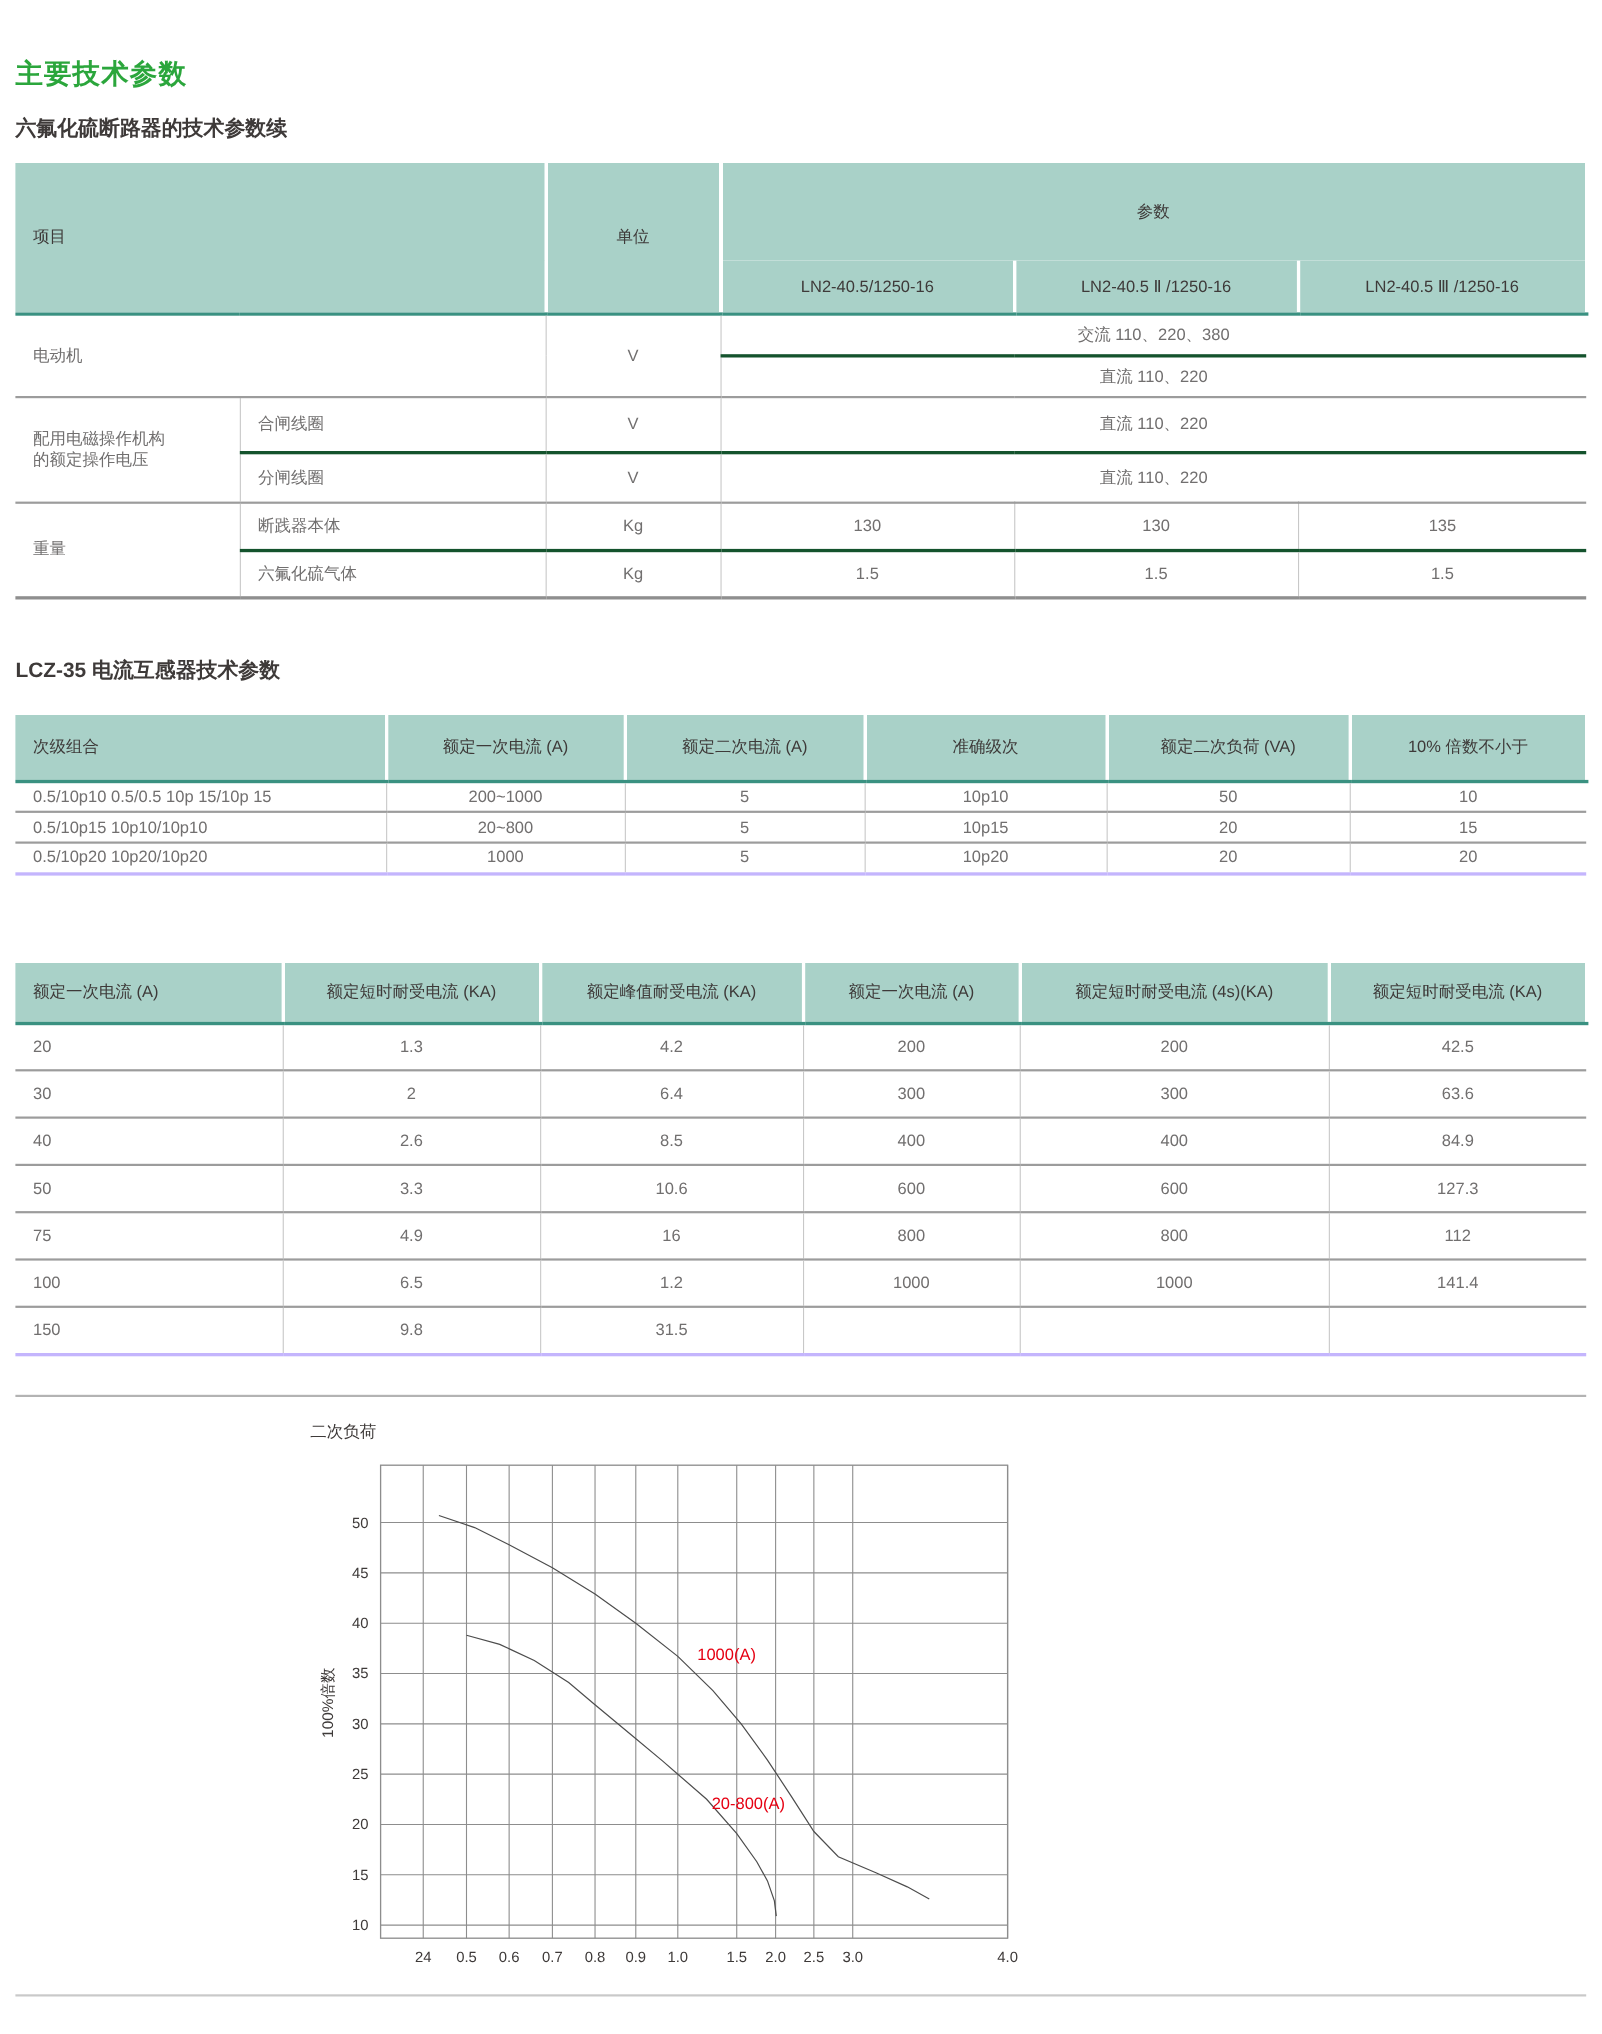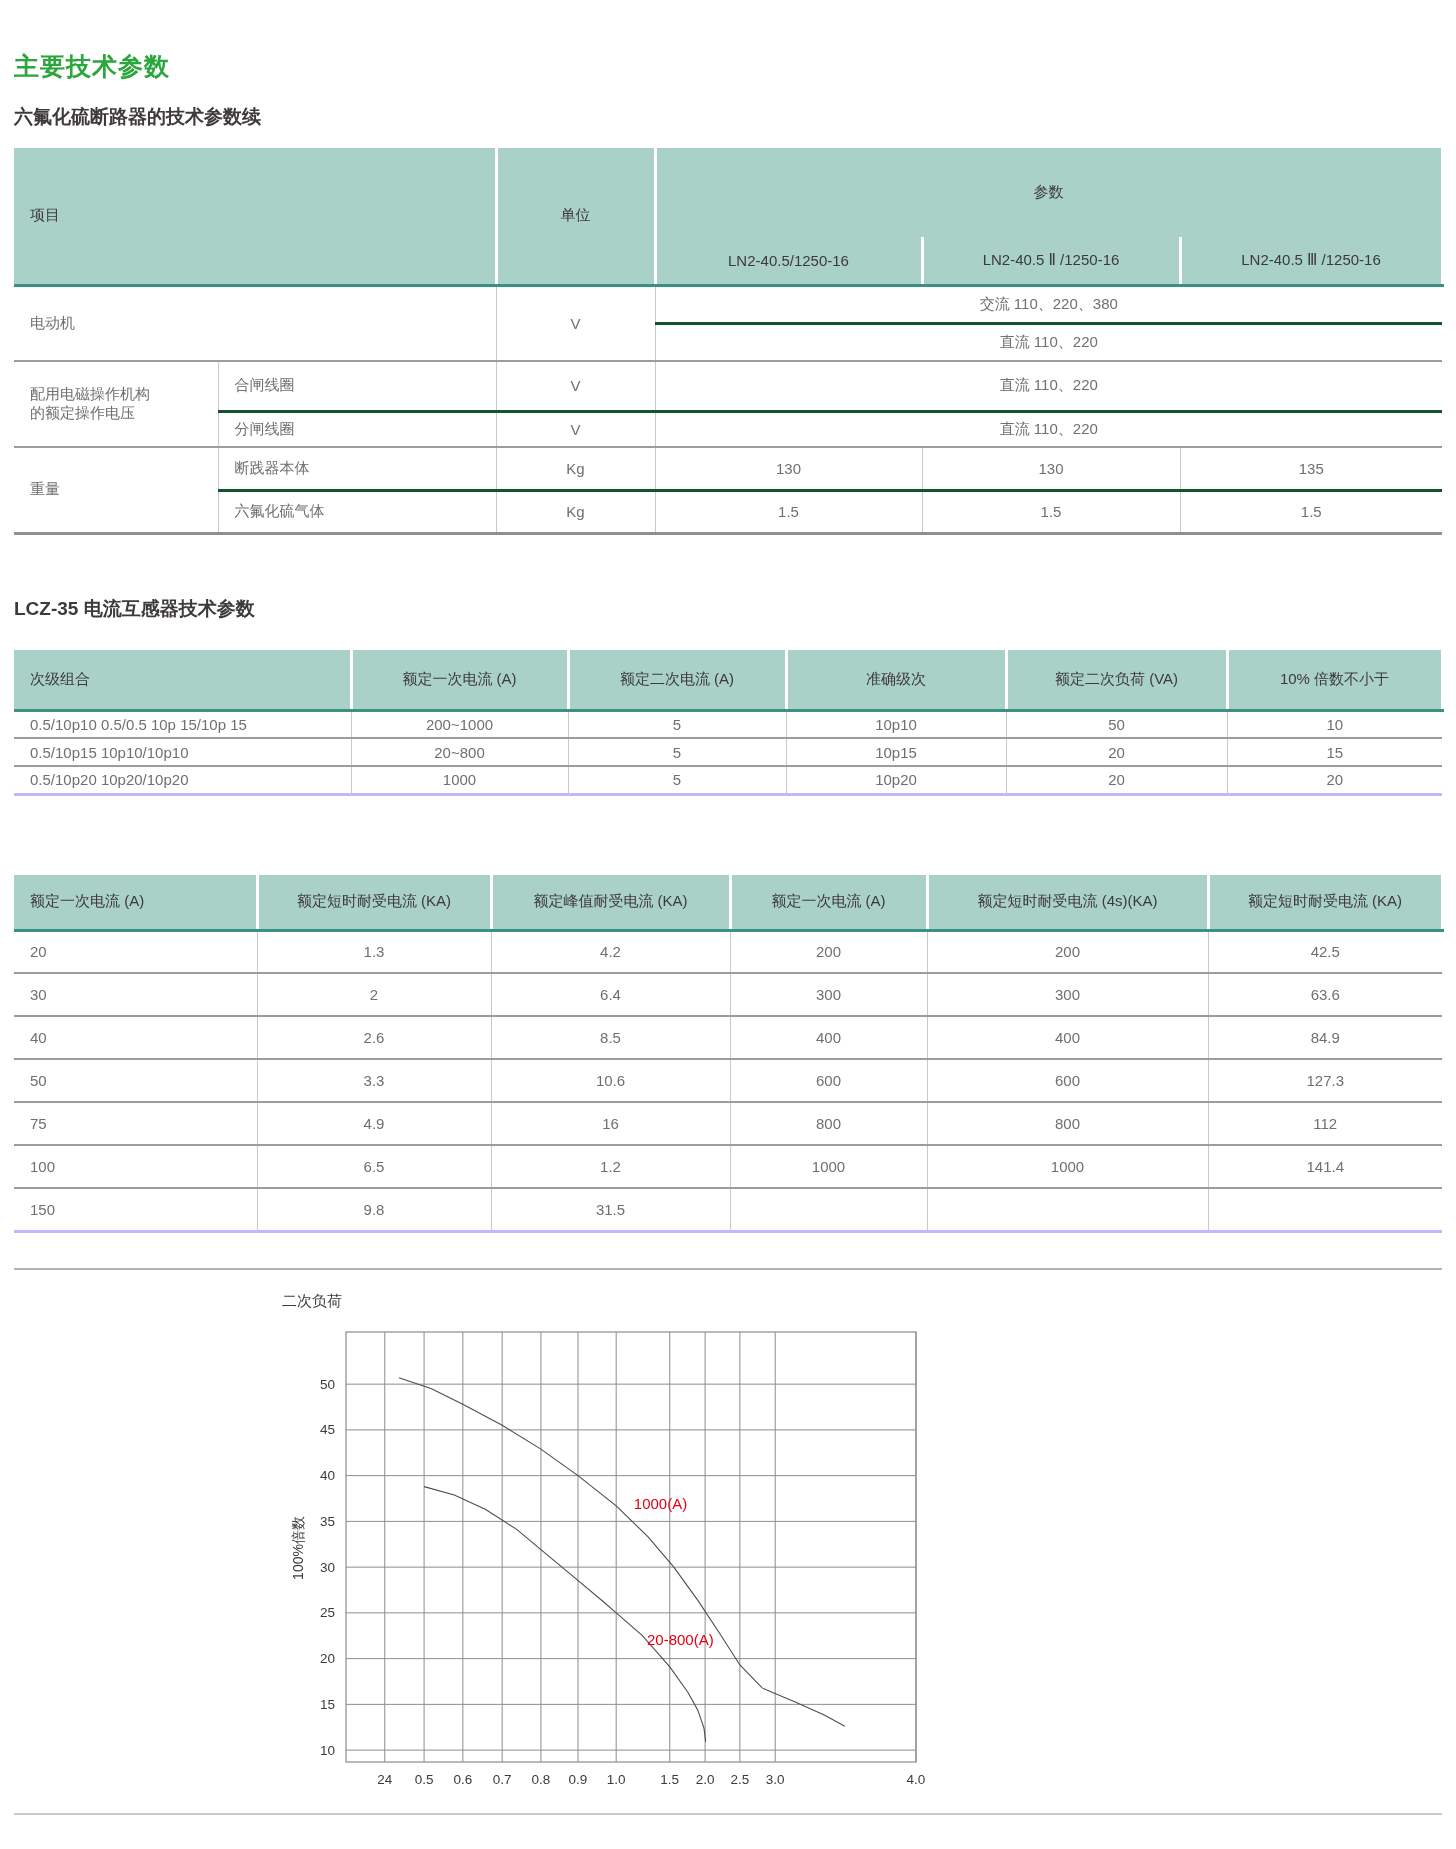--- a/index.html
+++ b/index.html
@@ -22,21 +22,21 @@
   .hd-w{border-bottom:3px solid #ffffff;}
 
   
   .t1{top:148px;}
   .t1 td{border-bottom:3px solid #14532d;border-right:1px solid #c8c8c8;}
   .t1 td:last-child{border-right:none;}
   .t1 tr.grp td,.t1 td.gb{border-bottom:2px solid #9c9c9c;}
   .t1 tr.last td,.t1 td.lastb{border-bottom:3px solid #8f8f8f;}
   .t1 td.hd{border-right:3px solid #ffffff;border-bottom:none;}
   tr.hA{height:89px;} tr.hB{height:48px;}
-  tr.r38{height:38px;} tr.r50{height:50px;} tr.r46{height:36px;} tr.r43{height:43px;} tr.r44{height:28px;}
+  tr.r38{height:38px;} tr.r50{height:50px;} tr.r46{height:46px;} tr.r43{height:43px;} tr.r44{height:28px;}
   td.wrapcell{padding-right:56px;font-family:Liberation Mono, monospace;}
 
   
   .t2{top:650px;} .t3{top:875px;}
   .t23 td{border-bottom:2px solid #9c9c9c;border-right:1px solid #c8c8c8;}
   .t23 td:last-child{border-right:none;}
   .t23 td.hd{border-right:3px solid #ffffff;border-bottom:3px solid #3a9181;}
   .t23 tr.last td{border-bottom:3px solid #c4b5fd;}
   tr.hdr2{height:60px;} tr.hdr3{height:55px;}
 

